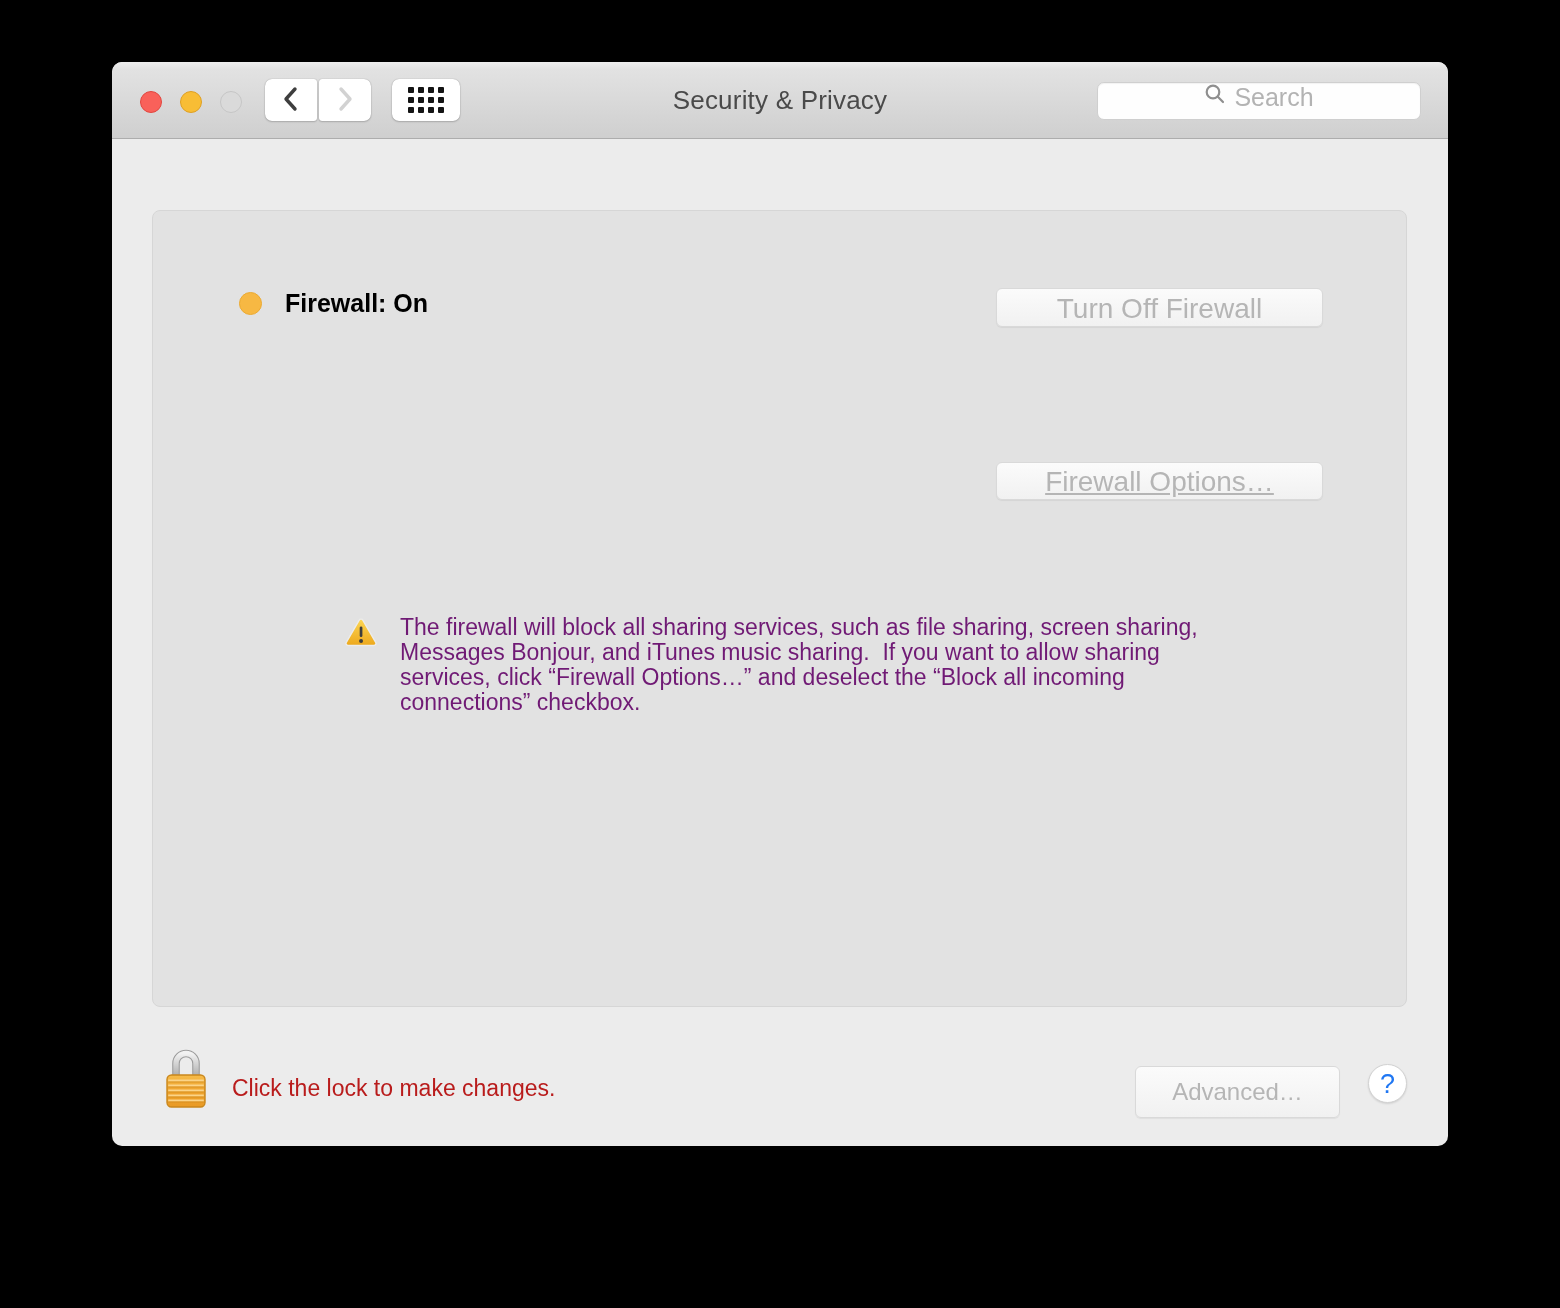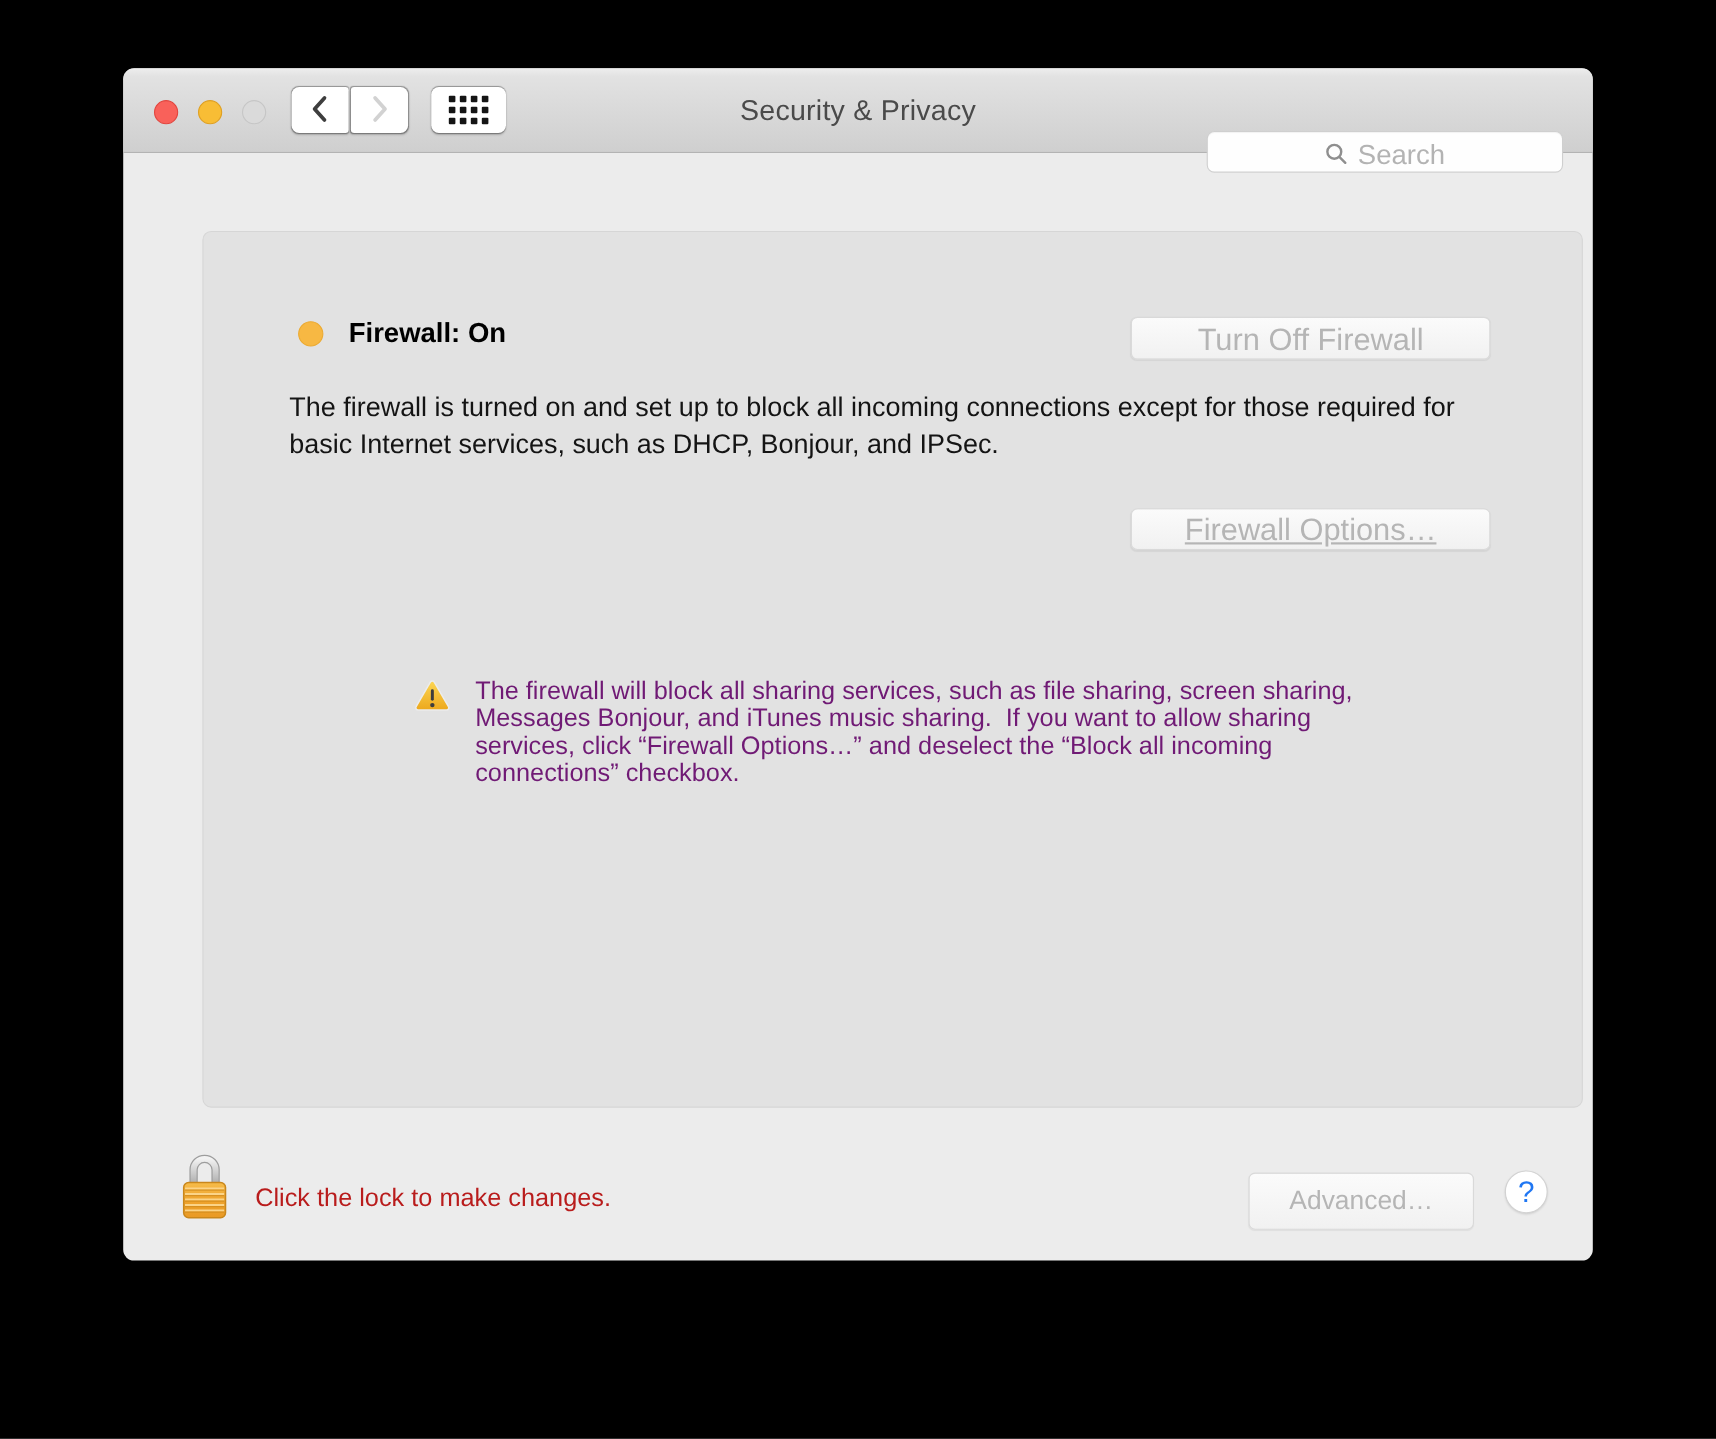--- a/index.html
+++ b/index.html
@@ -37,23 +37,22 @@
   .gridbtn{position:absolute;left:280px;top:17px;width:68px;height:42px;}
   .grid-icon{display:grid;grid-template-columns:repeat(4,6px);grid-template-rows:repeat(3,6px);gap:4px;}
   .grid-icon i{background:#141414;border-radius:1px;}
   .win-title{
     position:absolute;left:0;right:0;top:0;height:92px;line-height:76px;
     text-align:center;font-size:26px;color:#4a4a4a;letter-spacing:.2px;
   }
   .searchfield{
     position:absolute;left:985px;top:20px;width:324px;height:38px;box-sizing:border-box;
     background:#fefefe;border:1px solid #cfcfcf;border-radius:7px;
-    display:flex;align-items:flex-end;justify-content:center;gap:8px;
+    display:flex;align-items:flex-start;justify-content:center;gap:8px;
     box-shadow:inset 0 1px 1px rgba(0,0,0,.05);
-    margin-top:37px;
   }
   .search-placeholder{color:#b3b3b3;font-size:25px;}
   
   .tabbar{
     position:absolute;left:383px;top:130px;width:568px;height:39px;box-sizing:border-box;
     display:flex;background:#fff;border:1px solid #bcbcbc;border-radius:5px;
     box-shadow:0 1px 2px rgba(0,0,0,.12);z-index:3;overflow:hidden;
   }
   .tab{
     height:100%;display:flex;align-items:center;justify-content:center;
@@ -63,21 +62,21 @@
   .tab.t1{width:146px;border-left:1px solid #c9c9c9;}
   .tab.t2{width:141px;}
   .tab.t3{width:135px;}
   .tab.selected{
     background:linear-gradient(180deg,#55a4f8 0%,#3a8cf6 45%,#2373f3 100%);
     color:#fff;
   }
   
   .panel{
     position:absolute;left:40px;top:148px;width:1255px;height:797px;box-sizing:border-box;
-    background:#e2e2e2;border:1px solid #d6d6d6;border-radius:8px;z-index:1;margin-left:32px;
+    background:#e2e2e2;border:1px solid #d6d6d6;border-radius:8px;z-index:1;
   }
   .status-dot{
     position:absolute;left:86px;top:81px;width:23px;height:23px;border-radius:50%;
     background:#f7b843;border:1px solid #ecaa31;box-sizing:border-box;
   }
   .status-label{
     position:absolute;left:132px;top:74px;font-size:25px;font-weight:700;color:#000;line-height:36px;
   }
   .pushbtn{
     position:absolute;box-sizing:border-box;border-radius:6px;
@@ -176,21 +175,20 @@
     </div>
   </div>
 
 
   <div class="panel">
     <span class="status-dot"></span>
     <div class="status-label">Firewall: On</div>
 
     <button class="pushbtn btn-turnoff">Turn Off Firewall</button>
 
-    <div class="description">The firewall is turned on and set up to block all incoming connections except for those required for basic Internet services, such as DHCP, Bonjour, and IPSec.</div>
 
     <button class="pushbtn btn-options">Firewall Options…</button>
 
     <span class="warn-icon">
       <svg width="34" height="31" viewBox="0 0 34 31">
         <defs>
           <linearGradient id="warnGrad" x1="0" y1="0" x2="0" y2="1">
             <stop offset="0" stop-color="#fcd654"></stop>
               <stop offset="1" stop-color="#eda81c"></stop>
           </linearGradient>

